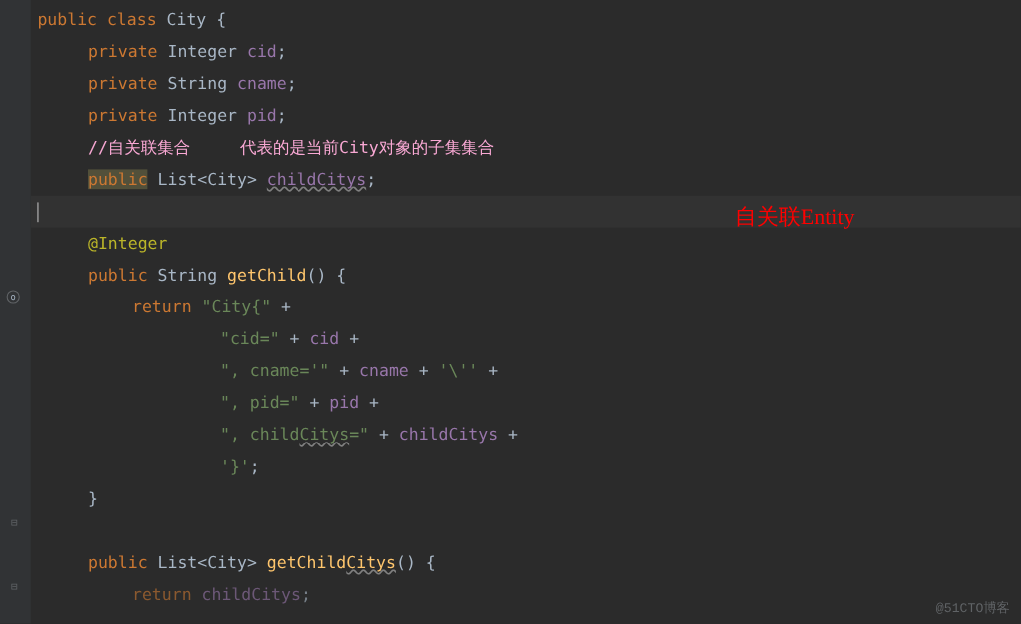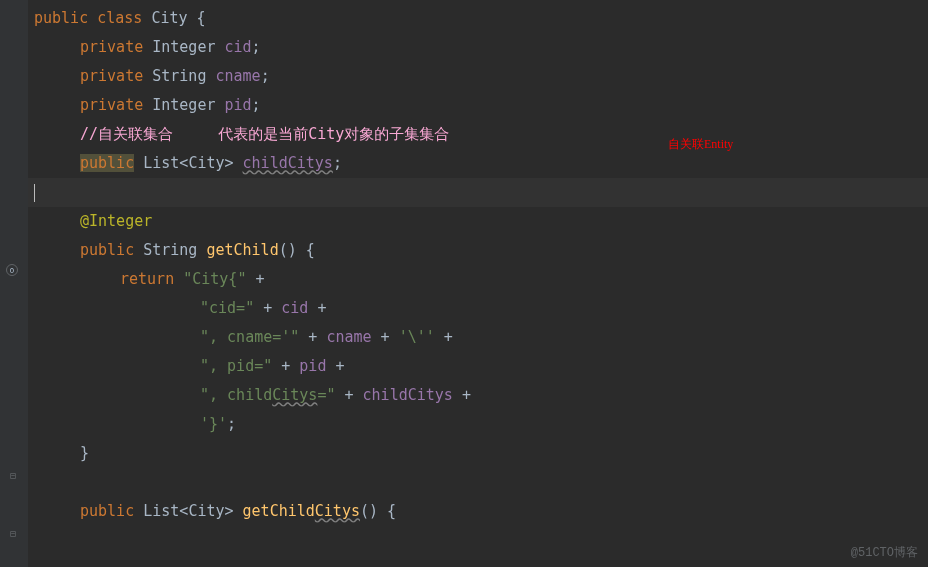--- a/index.html
+++ b/index.html
@@ -73,21 +73,22 @@
     .field { color: #9876aa; margin-top: 36px; }
     .method { color: #ffc66d; }
     .comment { color: #f9a8d4; }
     .annotation { color: #bbb529; }
     .punct { color: #a9b7c6; }
     .wavy { text-decoration: underline wavy #808080; text-decoration-skip-ink: none; }
     .red-note {
       position: absolute;
       color: #ff0000;
       font-family: 'SimSun', serif;
-      font-size: 12px;
+      font-size: 20px;
+      margin-top: 48px;
     }
     .watermark {
       position: absolute;
       bottom: 6px;
       right: 10px;
       color: #606366;
       font-size: 12px;
       font-family: Liberation Mono, monospace;
     }
     .indent1 { padding-left: 52px; }
@@ -115,18 +116,19 @@
     <div class="line indent1"><span class="kw">public</span> <span class="type">String</span> <span class="method">getChild</span><span class="punct">() {</span></div>
     <div class="line indent2"><span class="kw">return</span> <span class="str">"City{"</span><span class="punct"> +</span></div>
     <div class="line indent3"><span class="str">"cid="</span><span class="punct"> + </span><span class="field">cid</span><span class="punct"> +</span></div>
     <div class="line indent3"><span class="str">", cname='"</span><span class="punct"> + </span><span class="field">cname</span><span class="punct"> + </span><span class="str">'\''</span><span class="punct"> +</span></div>
     <div class="line indent3"><span class="str">", pid="</span><span class="punct"> + </span><span class="field">pid</span><span class="punct"> +</span></div>
     <div class="line indent3"><span class="str">", child</span><span class="str wavy">Citys</span><span class="str">="</span><span class="punct"> + </span><span class="field">childCitys</span><span class="punct"> +</span></div>
     <div class="line indent3"><span class="str">'}'</span><span class="punct">;</span></div>
     <div class="line indent1"><span class="punct">}</span></div>
     <div class="line"></div>
     <div class="line indent1"><span class="kw">public</span> <span class="type">List&lt;</span><span class="type">City</span><span class="type">&gt;</span> <span class="method">getChild</span><span class="method wavy">Citys</span><span class="punct">() {</span></div>
+    <div class="line indent2" style="opacity:0.6"><span class="kw">return</span> <span class="field">childCitys</span><span class="punct">;</span></div>
 
     <div class="red-note" style="top: 136px; left: 640px;">自关联Entity</div>
   </div>
 </div>
 
 <div class="watermark">@51CTO博客</div>
 
 </body></html>

